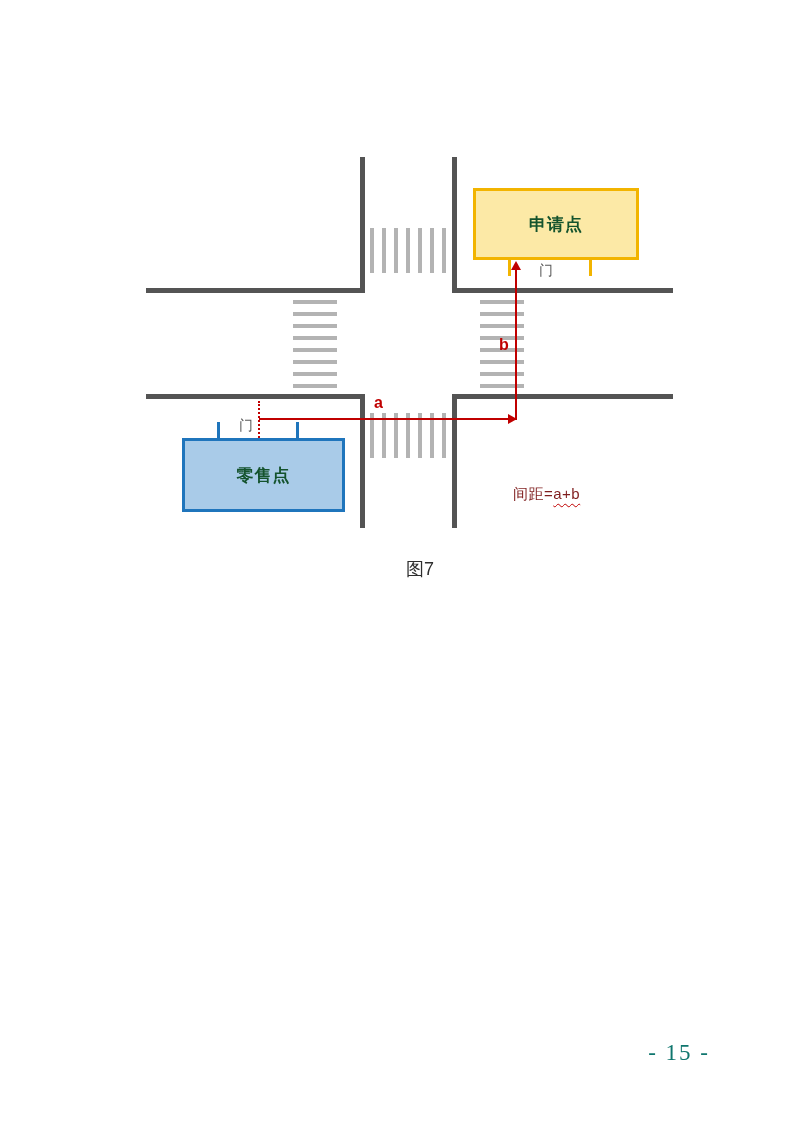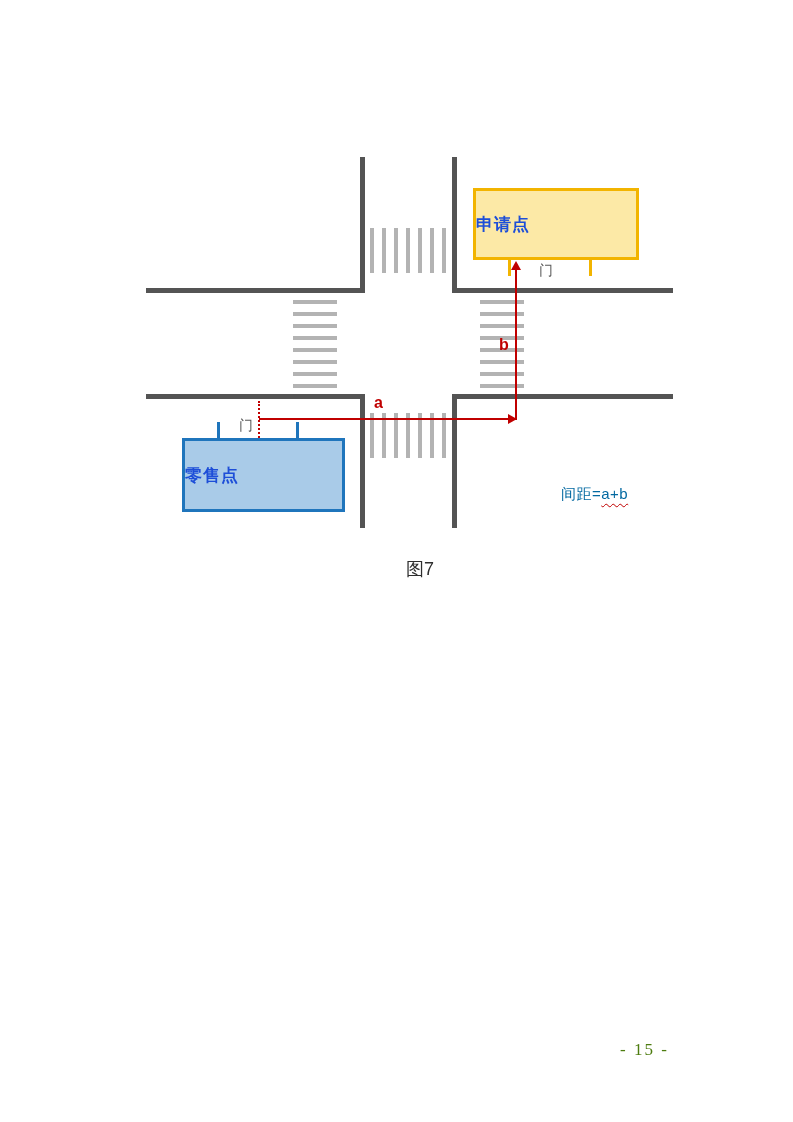--- a/index.html
+++ b/index.html
@@ -12,58 +12,58 @@
   .cw { position:absolute; }
   .cw.vert-stripes {
     background:repeating-linear-gradient(to right,
       var(--crosswalk,#b3b3b3) 0 4px, transparent 4px 12px);
   }
   .cw.horz-stripes {
     background:repeating-linear-gradient(to bottom,
       var(--crosswalk,#b3b3b3) 0 4px, transparent 4px 12px);
   }
   .building {
-    position:absolute; display:flex; align-items:center; justify-content:flex-start;
-    font-weight:bold; font-size:17px; letter-spacing:1px; color:#1d4ed8;
+    position:absolute; display:flex; align-items:center; justify-content:center;
+    font-weight:bold; font-size:17px; letter-spacing:1px; color:#14532d;
     box-sizing:border-box;
   }
   .building.app  { background:var(--application-fill,#fce9a6); border:3px solid var(--application-border,#f2b400); }
   .building.ret  { background:var(--retail-fill,#a9cbe8);      border:3px solid var(--retail-border,#1f75bc); }
   .leg { position:absolute; width:3px; height:16px; }
   .leg.app { background:var(--application-border,#f2b400); }
   .leg.ret { background:var(--retail-border,#1f75bc); }
   .door-label { position:absolute; font-size:14px; color:var(--door-text,#595959); }
   .red-line { position:absolute; background:var(--measure-red,#c00000); }
   .red-dotted { position:absolute; width:0; border-left:2px dotted var(--measure-red,#c00000); }
   .arrow-right { position:absolute; width:0; height:0;
     border-top:5px solid transparent; border-bottom:5px solid transparent;
     border-left:9px solid var(--measure-red,#c00000); }
   .arrow-up { position:absolute; width:0; height:0;
     border-left:5px solid transparent; border-right:5px solid transparent;
     border-bottom:9px solid var(--measure-red,#c00000); }
   .seg-label { position:absolute; color:var(--measure-red,#c00000);
     font-size:16px; font-weight:bold; }
-  .formula { position:absolute; font-size:15px; color:#0369a1; letter-spacing:0.5px;margin-left:48px; }
+  .formula { position:absolute; font-size:15px; color:#7f1d1d; letter-spacing:0.5px; }
   .formula .wavy {
     text-decoration-line:underline; text-decoration-style:wavy;
     text-decoration-color:var(--measure-red,#c00000);
     text-decoration-thickness:1px; text-underline-offset:4px;
   }
   .fig-caption { position:absolute; left:377px; top:545px; width:86px;
     text-align:center; font-size:18px; color:#2e2e2e;margin-top:12px; }
   
   .article {
     position:absolute; left:102px; top:629px; width:597px;
     font-family:"Liberation Serif", serif; font-size:22px; line-height:44px;
     color:var(--text,#1f1f1f); text-align:justify; text-indent:34px;
   }
   .article .art-num { font-weight:bold; margin-right:10px; }
   .page-number {
-    position:absolute; left:620px; top:1040px; width:90px; text-align:left;
-    font-family:"Liberation Serif", serif; font-size:17px; color:#4d7c0f;
+    position:absolute; left:620px; top:1040px; width:90px; text-align:right;
+    font-family:"Liberation Serif", serif; font-size:23px; color:#0f766e;
     letter-spacing:2px;
   }
 </style>
 </head>
 <body>
 
 <div class="page">
 
   <div>
 

